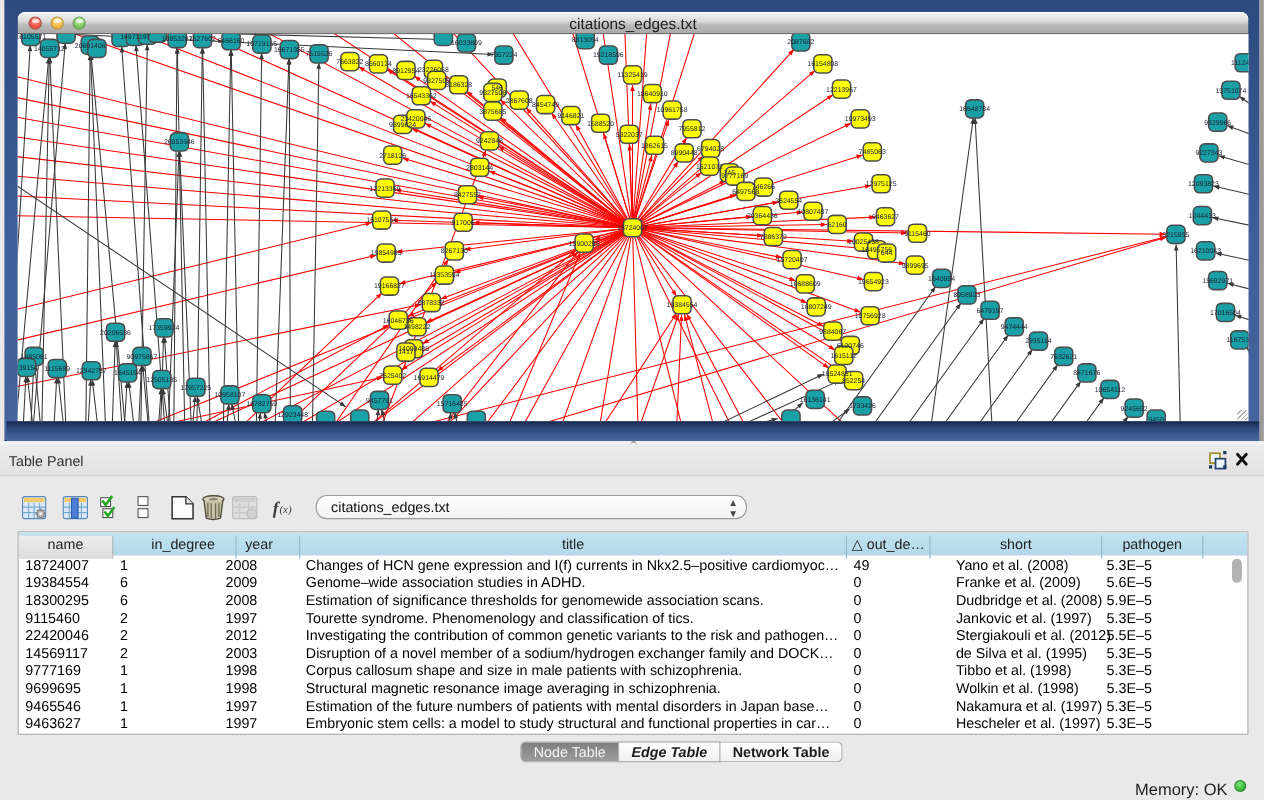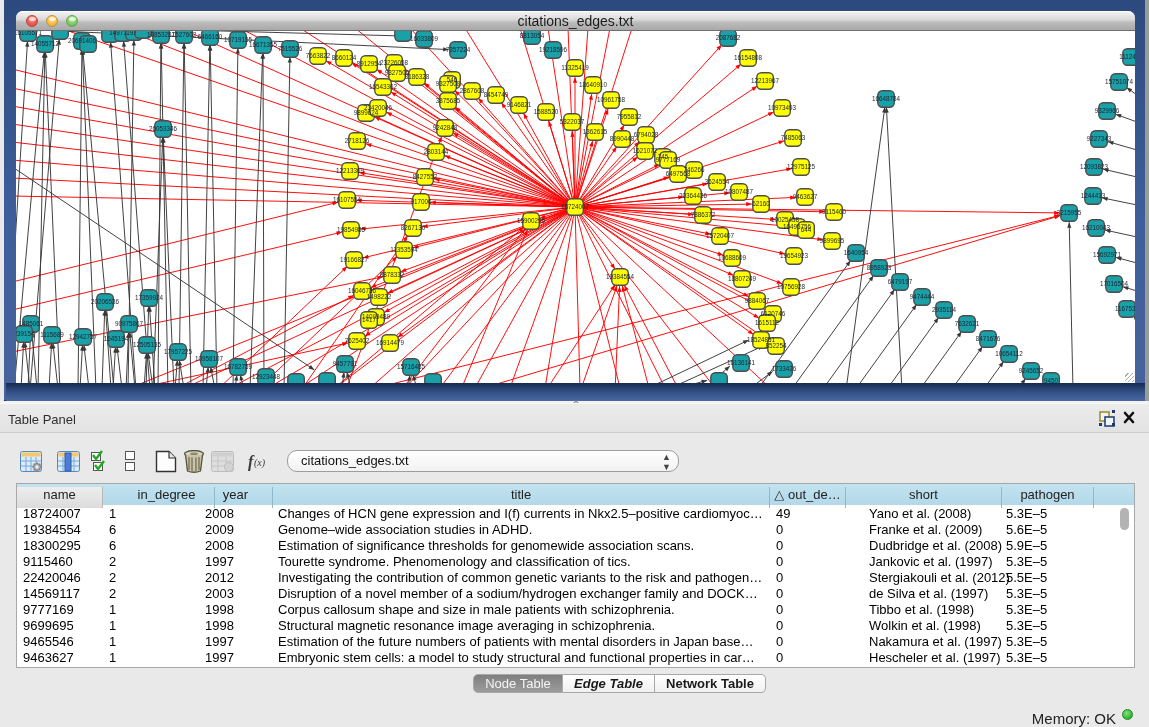--- a/index.html
+++ b/index.html
@@ -896,21 +896,21 @@
           <span class="c4">0</span>
           <span class="c5">Stergiakouli et al. (2012)</span>
           <span class="c6">5.5E–5</span>
         </div>
         <div class="trow">
           <span class="c0">14569117</span>
           <span class="c1">2</span>
           <span class="c2">2003</span>
           <span class="c3">Disruption of a novel member of a sodium/hydrogen exchanger family and DOCK…</span>
           <span class="c4">0</span>
-          <span class="c5">de Silva et al. (1997)</span>
+          <span class="c5">de Silva et al. (1995)</span>
           <span class="c6">5.3E–5</span>
         </div>
         <div class="trow">
           <span class="c0">9777169</span>
           <span class="c1">1</span>
           <span class="c2">1998</span>
           <span class="c3">Corpus callosum shape and size in male patients with schizophrenia.</span>
           <span class="c4">0</span>
           <span class="c5">Tibbo et al. (1998)</span>
           <span class="c6">5.3E–5</span>

